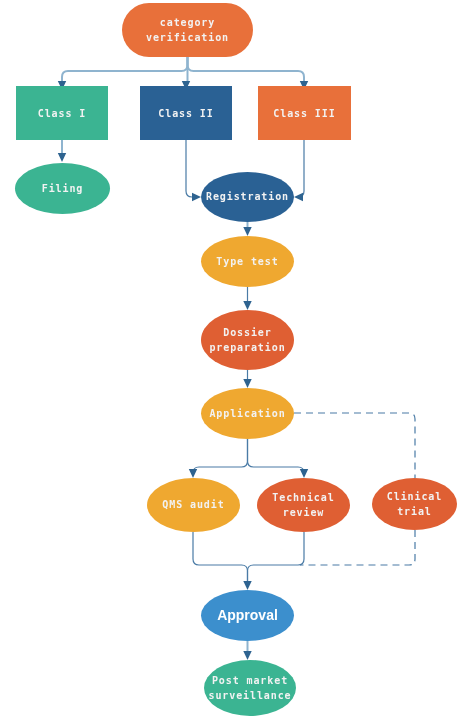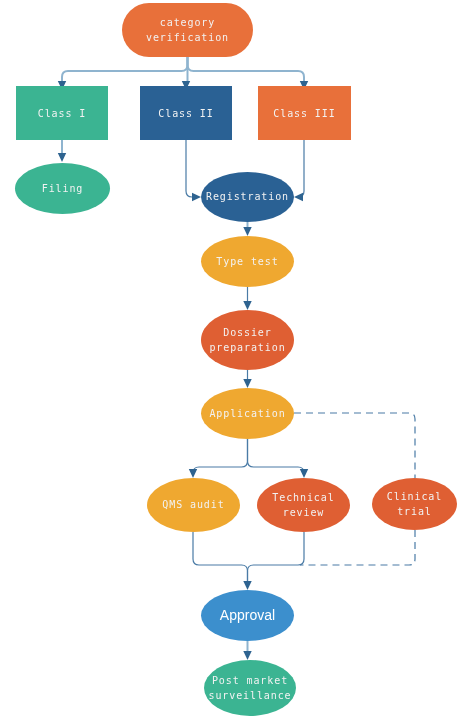--- a/index.html
+++ b/index.html
@@ -13,20 +13,21 @@
     position: relative;
     overflow: hidden;
     font-family: "DejaVu Sans Mono", monospace;
   }
   #flow-root {
     position: absolute;
     left: 0;
     top: 0;
     width: 462px;
     height: 536px;
+    font-weight: bold;
   }
   svg { display: block; }
   .node-label {
     fill: #f2f2f2;
     font-family: "DejaVu Sans Mono", monospace;
     font-size: 10px;
     letter-spacing: 0.9px;
     text-anchor: middle;
     dominant-baseline: middle;
     pointer-events: none;

